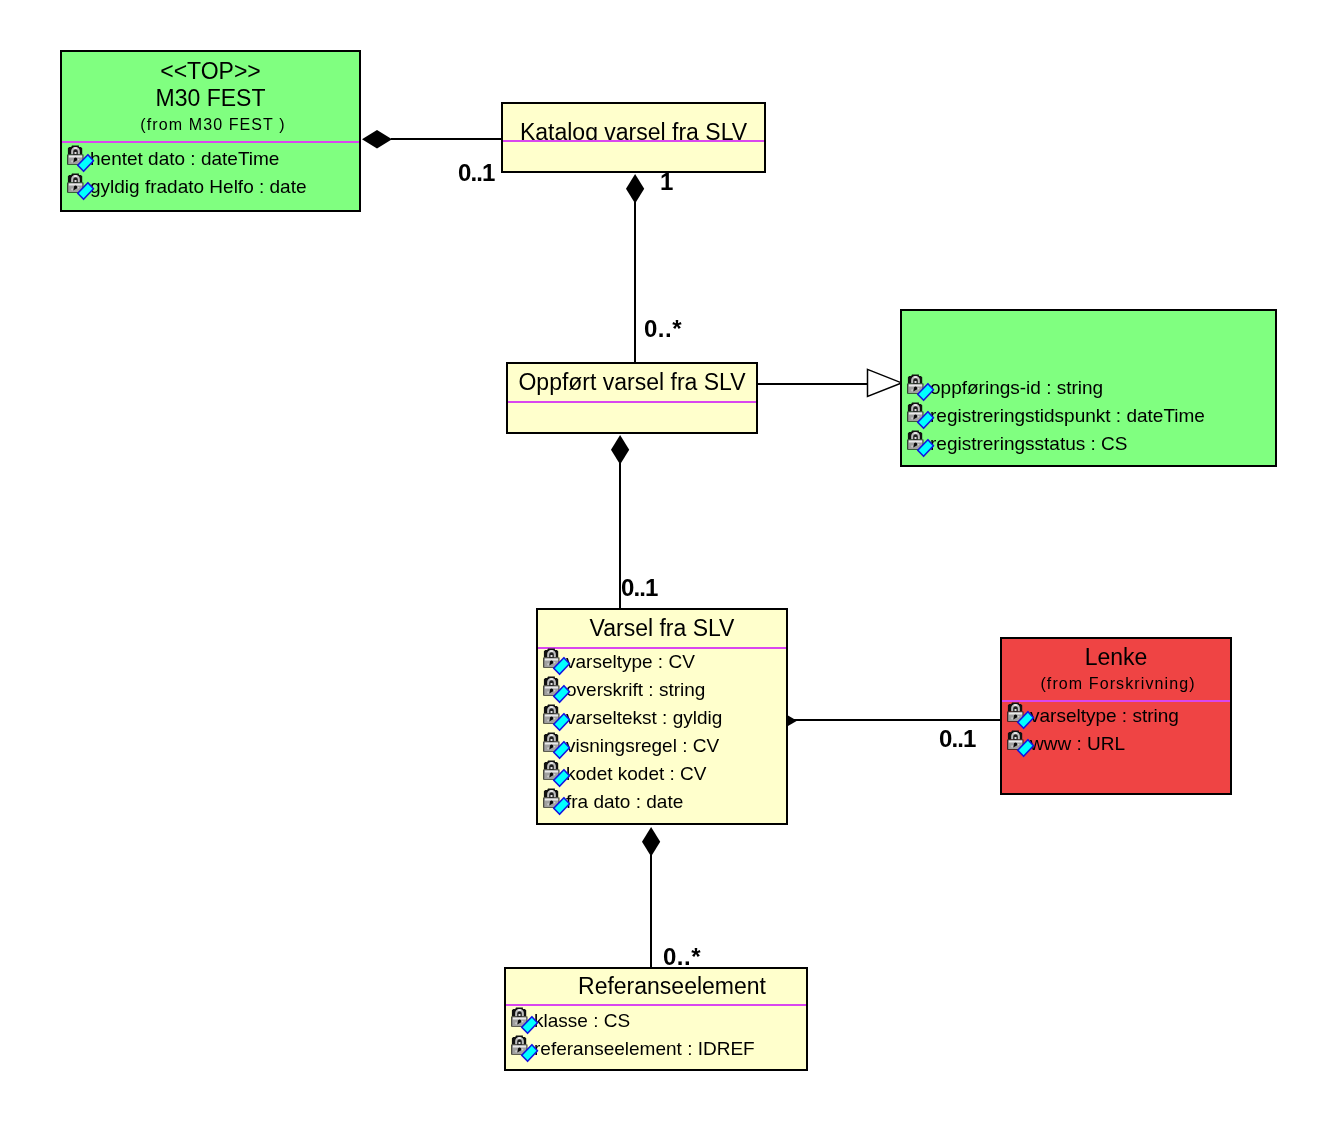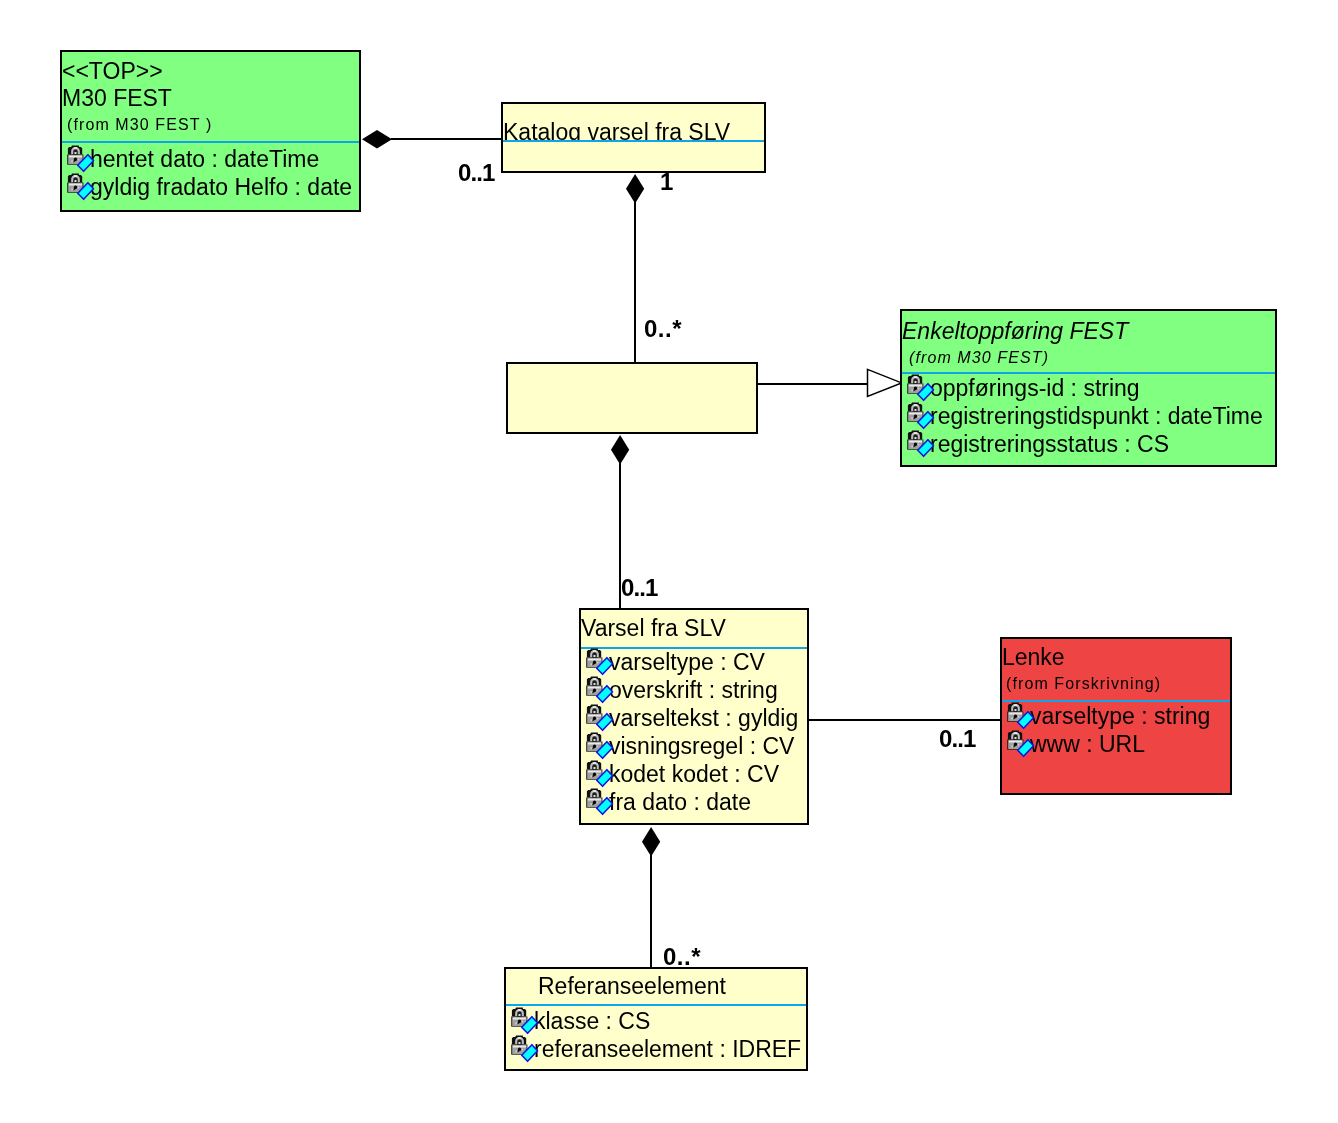--- a/index.html
+++ b/index.html
@@ -5,27 +5,27 @@
 <style>
   html, body { margin:0; padding:0; background:#ffffff; }
   body { width:1338px; height:1123px; overflow:hidden;
          font-family:"Liberation Sans", sans-serif; color:#000;
          -webkit-font-smoothing:none; }
   #canvas { position:relative; width:1338px; height:1123px; background:#ffffff; }
 
   
   .uml-class { position:absolute; box-sizing:border-box; border:2px solid #000; }
   .hdr { position:absolute; left:0; right:0; top:0; box-sizing:border-box;
-         border-bottom:2px solid #0ea5e9; text-align:left; overflow:hidden; }
+         border-bottom:2px solid #d946ef; text-align:center; overflow:hidden; }
   .stereo, .cname { display:block; font-size:23px; line-height:27px; }
   .from  { display:block; font-size:16px; line-height:26px; letter-spacing:1.1px; }
   .italic .cname, .italic .from { font-style:italic; }
   .attrs { position:absolute; left:0; right:0; bottom:0; overflow:hidden; }
   .attr { position:relative; display:block; height:28px; line-height:28px;
-          font-size:23px; white-space:nowrap; padding-left:28px; }
+          font-size:19px; white-space:nowrap; padding-left:28px; }
   .attr .ico { position:absolute; left:5px; top:0px; width:28px; height:28px; }
 
   .green  { background:#80ff80; }
   .yellow { background:#ffffcc; }
   .cyan   { background:#ef4444; }
 
   
   .edge-h { position:absolute; height:2px; background:#000; }
   .edge-v { position:absolute; width:2px; background:#000; }
   .shape  { position:absolute; }
@@ -122,28 +122,27 @@
   </div>
 
   <div class="uml-class yellow" style="left:501px; top:102px; width:265px; height:71px;">
     <div class="hdr" style="height:38px; padding-top:15px;">
       <span class="cname">Katalog varsel fra SLV</span>
     </div>
     <div class="attrs" style="top:36px;"></div>
   </div>
 
   <div class="uml-class yellow" style="left:506px; top:362px; width:252px; height:72px;">
+    <div class="hdr" style="height:39px; padding-top:5px;">
+      <span class="cname">Oppført varsel fra SLV</span>
+    </div>
     <div class="attrs" style="top:37px;"></div>
   </div>
 
   <div class="uml-class green italic" style="left:900px; top:309px; width:377px; height:158px;">
-    <div class="hdr" style="height:63px; padding-top:7px;">
-      <span class="cname">Enkeltoppføring FEST</span>
-      <span class="from" style="padding-left:7px;">(from M30 FEST)</span>
-    </div>
     <div class="attrs" style="top:61px; padding-top:2px;">
       <span class="attr"><svg class="ico" viewBox="0 0 28 28">
             <g>
               <path d="M5.0 0.6 h6.9 v1.4 h2.0 l1.3 1.3 v6.3 h-14.3 v-6.3 l1.3 -1.3 h2.0 z" fill="#111111"></path>
               <path d="M8.5 1.9 a4.45 4.45 0 0 1 4.45 4.45 v3.2 h-8.9 v-3.2 a4.45 4.45 0 0 1 4.45 -4.45 z" fill="#8f8f8f"></path>
               <path d="M8.5 2.35 a4.0 4.0 0 0 1 4.0 4.0 v2.7 h-8.0 v-2.7 a4.0 4.0 0 0 1 4.0 -4.0 z" fill="#bdbdbd"></path>
               <ellipse cx="8.5" cy="3.0" rx="1.9" ry="0.85" fill="#fafafa"></ellipse>
               <path d="M8.5 4.3 a2.3 2.3 0 0 1 2.3 2.3 v3.1 h-4.6 v-3.1 a2.3 2.3 0 0 1 2.3 -2.3 z" fill="#1e1e1e"></path>
               <ellipse cx="8.5" cy="8.0" rx="1.25" ry="1.0" fill="#ebebeb"></ellipse>
               <rect x="0.2" y="9.5" width="16.2" height="10.2" fill="#1b1b1b"></rect>
@@ -191,21 +190,21 @@
               <circle cx="5.3" cy="16.4" r="1.15" fill="#c9c9c9"></circle>
               <path d="M9.9 13.3 a1.7 1.7 0 0 1 -1.1 2.6 l-2.5 1.5 l0.6 -2.6 a1.7 1.7 0 0 1 3.0 -1.5 z" fill="#0a0a0a"></path>
             </g>
             <g>
               <polygon points="20.9,9.7 26.5,15.8 16.6,26.3 10.7,20.3" fill="#00ffff" stroke="#1414e0" stroke-width="1.6" stroke-linejoin="round"></polygon>
             </g>
           </svg><span>registreringsstatus : CS</span></span>
     </div>
   </div>
 
-  <div class="uml-class yellow" style="left:536px; top:608px; width:230px; height:217px;margin-left:43px;">
+  <div class="uml-class yellow" style="left:536px; top:608px; width:252px; height:217px;">
     <div class="hdr" style="height:39px; padding-top:5px;">
       <span class="cname">Varsel fra SLV</span>
     </div>
     <div class="attrs" style="top:37px; padding-top:1px;">
       <span class="attr"><svg class="ico" viewBox="0 0 28 28">
             <g>
               <path d="M5.0 0.6 h6.9 v1.4 h2.0 l1.3 1.3 v6.3 h-14.3 v-6.3 l1.3 -1.3 h2.0 z" fill="#111111"></path>
               <path d="M8.5 1.9 a4.45 4.45 0 0 1 4.45 4.45 v3.2 h-8.9 v-3.2 a4.45 4.45 0 0 1 4.45 -4.45 z" fill="#8f8f8f"></path>
               <path d="M8.5 2.35 a4.0 4.0 0 0 1 4.0 4.0 v2.7 h-8.0 v-2.7 a4.0 4.0 0 0 1 4.0 -4.0 z" fill="#bdbdbd"></path>
               <ellipse cx="8.5" cy="3.0" rx="1.9" ry="0.85" fill="#fafafa"></ellipse>

